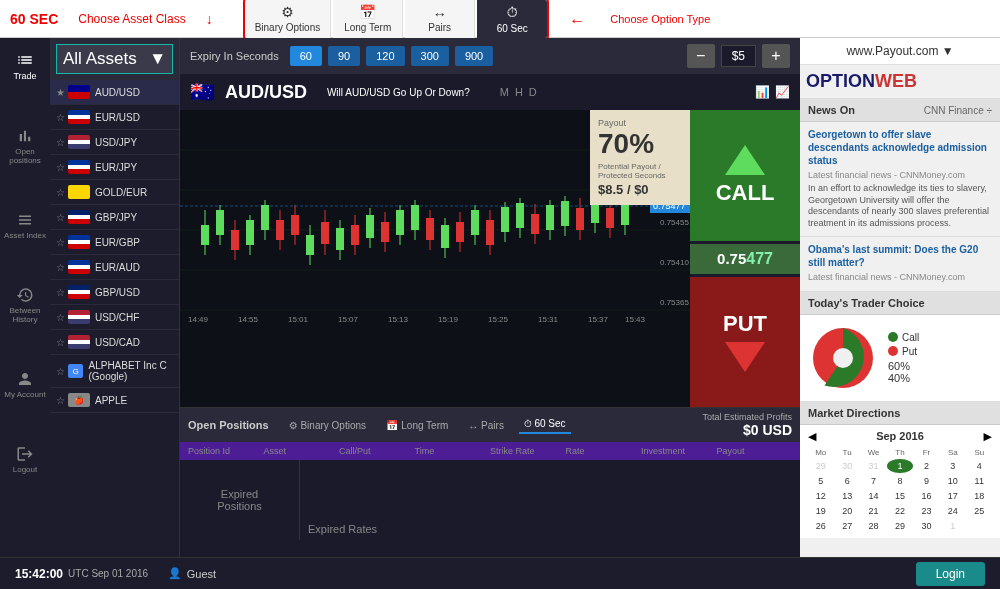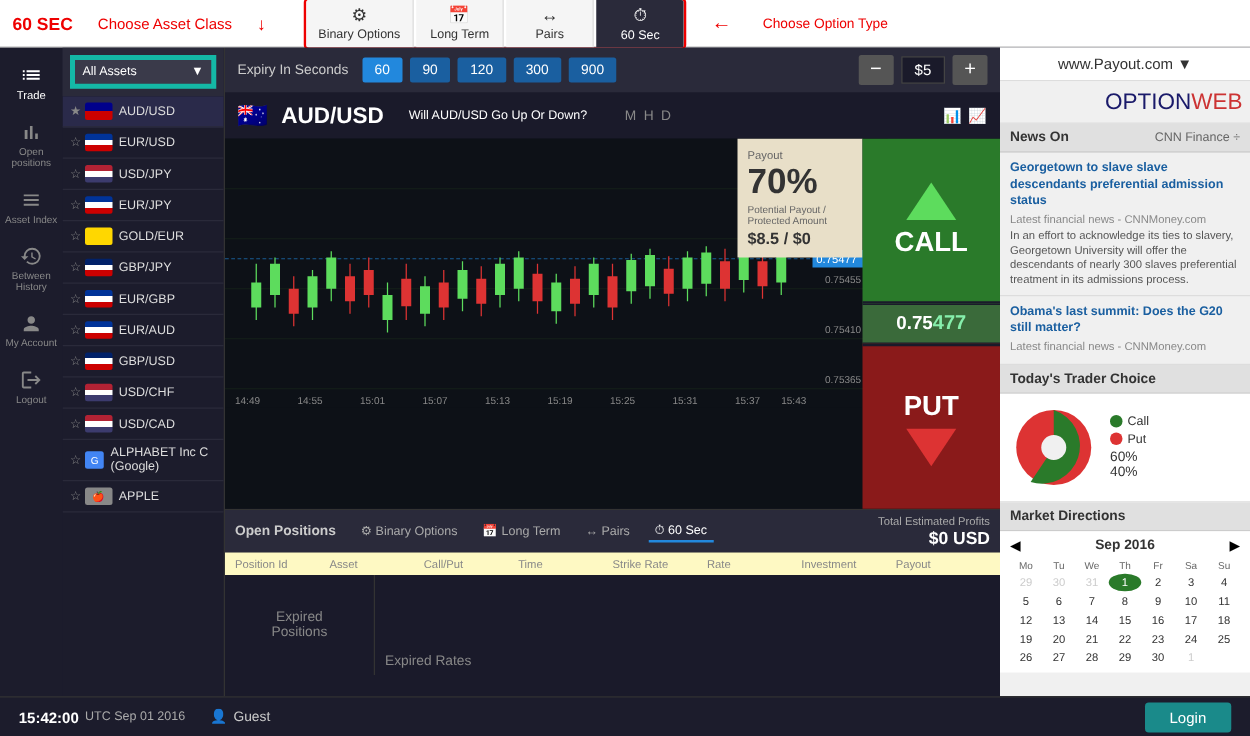--- a/index.html
+++ b/index.html
@@ -16,30 +16,30 @@
     .option-tab { display: flex; flex-direction: column; align-items: center; justify-content: center; padding: 4px 10px; background: #f5f5f5; cursor: pointer; min-width: 70px; font-size: 10px; color: #333; border-right: 1px solid #ddd; }
     .option-tab:last-child { border-right: none; background: #2a2a3a; color: #fff; }
     .option-tab-icon { font-size: 14px; margin-bottom: 2px; }
     .choose-type-label { color: #e00; font-size: 11px; margin-left: 5px; }
     .arrow-right { color: #e00; font-size: 16px; }
 
     
     .main-layout { display: flex; flex: 1; overflow: hidden; }
 
     
-    .sidebar { width: 50px; background: #1c1c2c; display: flex; flex-direction: column; align-items: center; padding-top: 5px; }
+    .sidebar { width: 50px; background: #1c1c2c; display: flex; flex-direction: column; align-items: center; padding-top: 5px; gap: 30px; }
     .sidebar-item { display: flex; flex-direction: column; align-items: center; padding: 8px 0; color: #888; font-size: 9px; cursor: pointer; width: 100%; text-align: center; }
     .sidebar-item svg { width: 18px; height: 18px; fill: #888; margin-bottom: 2px; }
     .sidebar-item.active svg { fill: #fff; }
     .sidebar-item.active { color: #fff; }
 
     
     .assets-panel { width: 130px; background: #1c1c2c; border-right: 1px solid #333; display: flex; flex-direction: column; }
     .assets-header { padding: 6px; background: #2a2a3a; }
-    .assets-dropdown { background: #3a3a4a; color: #fff; border: 4px solid #14b8a6; padding: 4px 6px; font-size: 10px; width: 100%; display: flex; justify-content: space-between; align-items: center; cursor: pointer; }
+    .assets-dropdown { background: #3a3a4a; color: #fff; border: 1px solid #14b8a6; padding: 4px 6px; font-size: 17px; width: 100%; display: flex; justify-content: space-between; align-items: center; cursor: pointer; }
     .assets-list { flex: 1; overflow-y: auto; }
     .asset-item { display: flex; align-items: center; padding: 5px 6px; cursor: pointer; border-bottom: 1px solid #2a2a3a; }
     .asset-item.active { background: #2a2a4a; }
     .asset-flag { width: 22px; height: 14px; margin-right: 5px; display: inline-block; border-radius: 2px; }
     .asset-name { color: #ddd; font-size: 10px; }
     .asset-star { color: #888; font-size: 10px; margin-right: 3px; }
 
     
     .center-content { flex: 1; display: flex; flex-direction: column; background: #1a1a2a; }
 
@@ -74,28 +74,28 @@
     .payout-sublabel { color: #666; font-size: 8px; margin-top: 2px; }
     .payout-amount { color: #333; font-size: 13px; font-weight: bold; margin-top: 2px; }
 
     
     .positions-panel { background: #1a1a2a; border-top: 1px solid #333; height: 150px; }
     .positions-tabs { display: flex; align-items: center; background: #2a2a3a; padding: 4px 8px; gap: 10px; }
     .pos-tab { color: #aaa; font-size: 10px; cursor: pointer; padding: 2px 5px; }
     .pos-tab.active { color: #fff; border-bottom: 2px solid #2288dd; }
     .total-profit { margin-left: auto; text-align: right; color: #aaa; font-size: 9px; }
     .total-amount { color: #fff; font-size: 14px; font-weight: bold; }
-    .positions-header { display: flex; padding: 4px 8px; background: #fef9c3; }
+    .positions-header { display: flex; padding: 4px 8px; background: #4c1d95; }
     .pos-col { color: #888; font-size: 9px; flex: 1; }
     .expired-label { color: #888; font-size: 11px; text-align: center; padding: 10px; }
 
     
     .right-sidebar { width: 200px; background: #f0f0f0; display: flex; flex-direction: column; font-size: 11px; overflow-y: auto; }
     .rs-website { background: #fff; text-align: center; padding: 6px; font-size: 12px; color: #333; border-bottom: 1px solid #ddd; }
-    .rs-logo { text-align: right; padding: 6px; font-size: 18px; font-weight: normal; color: #1a1a6a; border-bottom: 1px solid #ddd; }
+    .rs-logo { text-align: left; padding: 6px; font-size: 18px; font-weight: bold; color: #1a1a6a; border-bottom: 1px solid #ddd; }
     .logo-option { color: #1a1a6a; }
     .logo-web { color: #cc3333; }
     .rs-news-header { display: flex; align-items: center; justify-content: space-between; padding: 5px 8px; background: #e0e0e0; border-bottom: 1px solid #ccc; }
     .rs-news-title { font-size: 11px; font-weight: bold; color: #333; }
     .rs-news-source { font-size: 10px; color: #666; }
     .news-item { padding: 6px 8px; border-bottom: 1px solid #ddd; }
     .news-headline { font-size: 10px; color: #1a5fa0; font-weight: bold; line-height: 1.3; margin-bottom: 3px; }
     .news-source { font-size: 9px; color: #888; margin-bottom: 3px; }
     .news-body { font-size: 9px; color: #555; line-height: 1.3; }
     .rs-section-title { padding: 5px 8px; background: #e0e0e0; font-size: 11px; font-weight: bold; color: #333; border-bottom: 1px solid #ccc; }
@@ -419,21 +419,21 @@
           <text x="258" y="212" fill="#888" font-size="8">15:19</text>
           <text x="308" y="212" fill="#888" font-size="8">15:25</text>
           <text x="358" y="212" fill="#888" font-size="8">15:31</text>
           <text x="408" y="212" fill="#888" font-size="8">15:37</text>
           <text x="445" y="212" fill="#888" font-size="8">15:43</text>
         </svg>
 
         <div class="payout-panel">
           <div class="payout-label">Payout</div>
           <div class="payout-percent">70%</div>
-          <div class="payout-sublabel">Potential Payout / Protected Amount</div>
+          <div class="payout-sublabel">Potential Payout / Protected Seconds</div>
           <div class="payout-amount">$8.5 / $0</div>
         </div>
 
         <div style="position: absolute; right: 0; top: 0; width: 110px; height: 100%; display: flex; flex-direction: column;">
           <div class="call-btn" style="flex: 1; display: flex; flex-direction: column; align-items: center; justify-content: center; background: #2a7a2a; cursor: pointer;">
             <div class="call-triangle"></div>
             <div class="call-text">CALL</div>
           </div>
           <div class="price-display" style="background: #3a6a3a; padding: 6px; text-align: center; border-top: 1px solid #1a1a2a; border-bottom: 1px solid #1a1a2a;">
             <span class="price-text">
@@ -486,21 +486,21 @@
   <div class="right-sidebar">
     <div class="rs-website">www.Payout.com ▼</div>
     <div class="rs-logo">
       <span class="logo-option">OPTION</span><span class="logo-web">WEB</span>
     </div>
     <div class="rs-news-header">
       <span class="rs-news-title">News On</span>
       <span class="rs-news-source">CNN Finance ÷</span>
     </div>
     <div class="news-item">
-      <div class="news-headline">Georgetown to slave slave descendants preferential admission status</div>
+      <div class="news-headline">Georgetown to offer slave descendants acknowledge admission status</div>
       <div class="news-source">Latest financial news - CNNMoney.com</div>
       <div class="news-body">In an effort to acknowledge its ties to slavery, Georgetown University will offer the descendants of nearly 300 slaves preferential treatment in its admissions process.</div>
     </div>
     <div class="news-item">
       <div class="news-headline">Obama's last summit: Does the G20 still matter?</div>
       <div class="news-source">Latest financial news - CNNMoney.com</div>
     </div>
     <div class="rs-section-title">Today's Trader Choice</div>
     <div class="pie-container">
       <svg width="70" height="70" viewBox="0 0 70 70">

